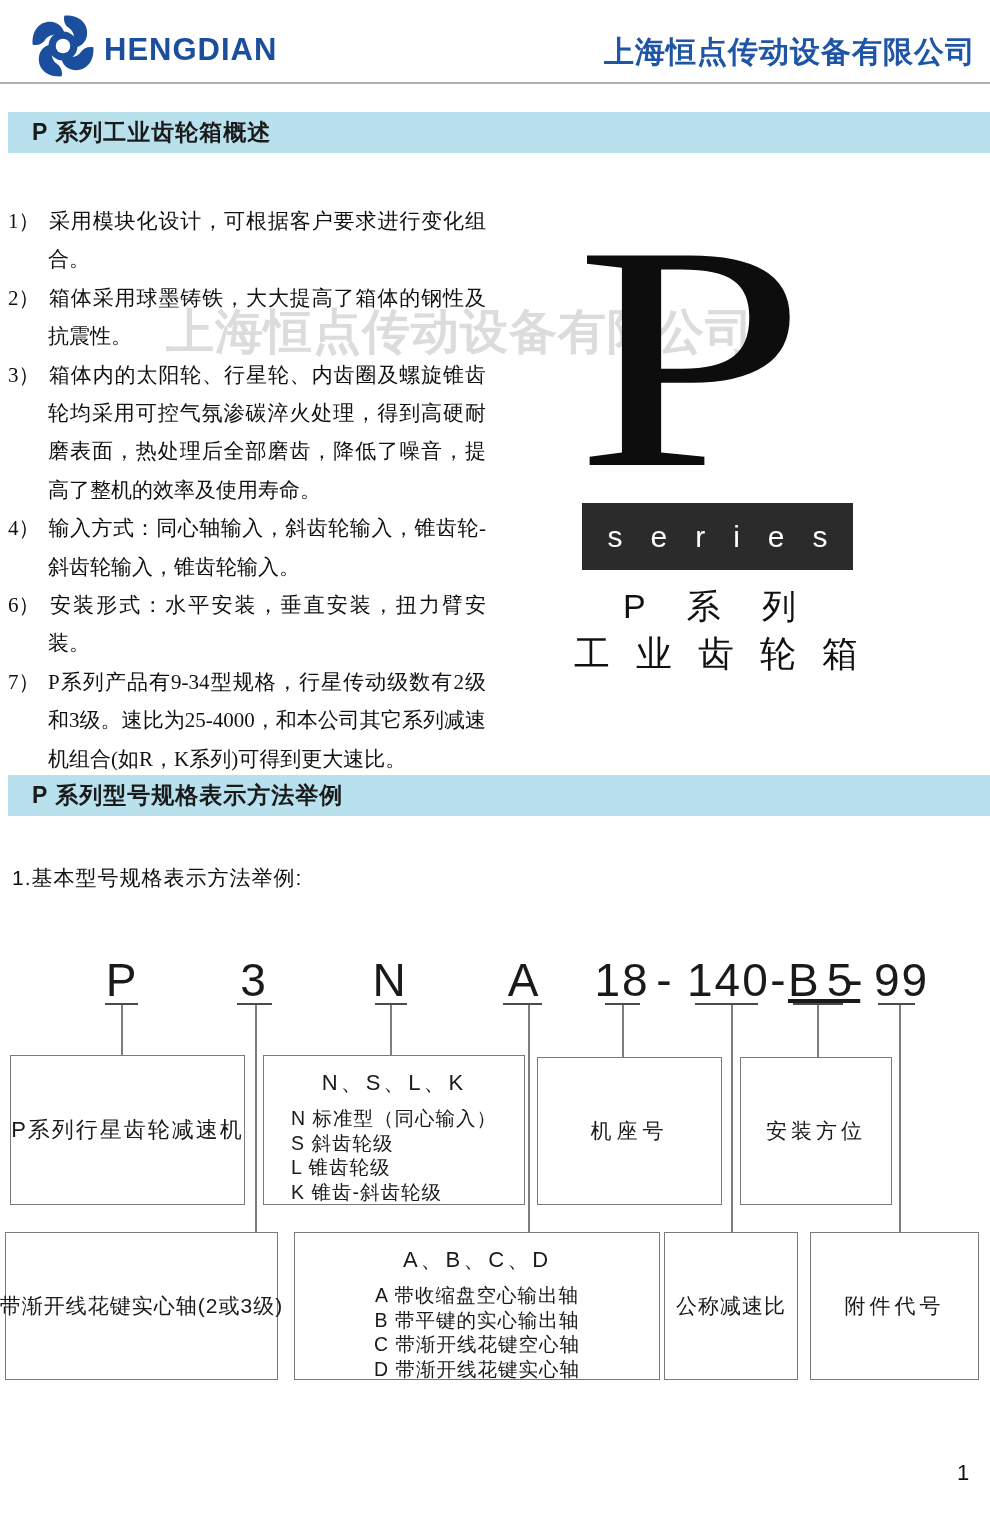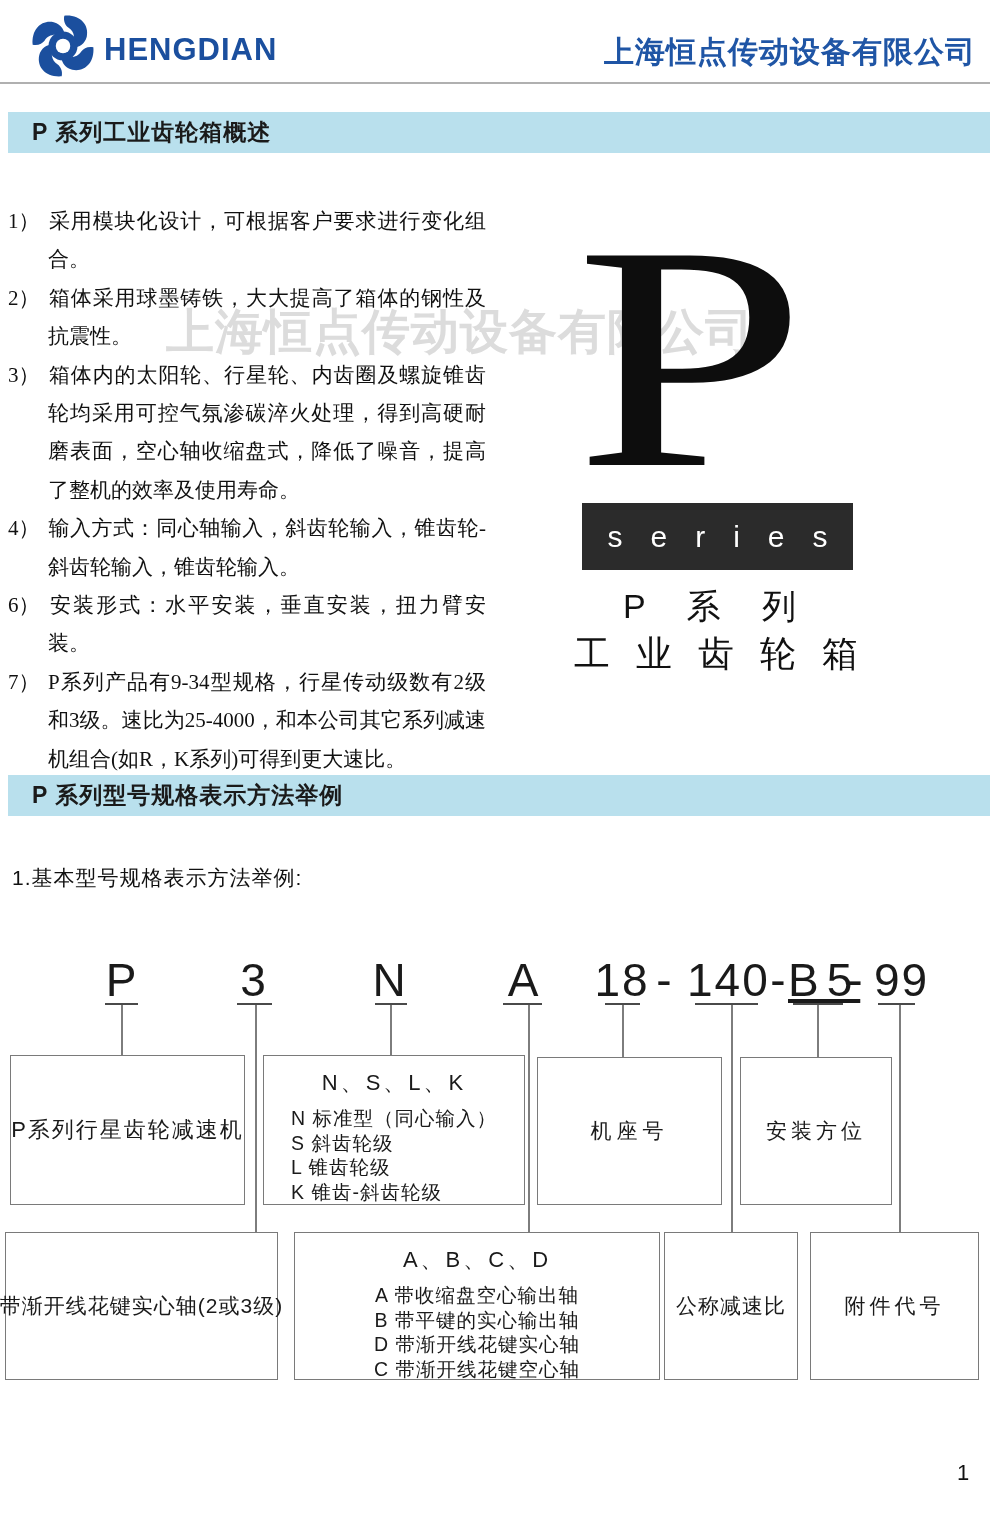--- a/index.html
+++ b/index.html
@@ -102,21 +102,21 @@
   </svg>
   <div class="logo-word">HENGDIAN</div>
   <div class="company">上海恒点传动设备有限公司</div>
   <div class="header-rule"></div>
 
   <div class="banner" style="top:112px;">P 系列工业齿轮箱概述</div>
 
   <div class="overview">
     <div class="li"><span class="num">1）</span><span>采用模块化设计，可根据客户要求进行变化组合。</span></div>
     <div class="li"><span class="num">2）</span><span>箱体采用球墨铸铁，大大提高了箱体的钢性及抗震性。</span></div>
-    <div class="li"><span class="num">3）</span><span>箱体内的太阳轮、行星轮、内齿圈及螺旋锥齿轮均采用可控气氛渗碳淬火处理，得到高硬耐磨表面，空心轴收缩盘式，降低了噪音，提高了整机的效率及使用寿命。</span></div>
+    <div class="li"><span class="num">3）</span><span>箱体内的太阳轮、行星轮、内齿圈及螺旋锥齿轮均采用可控气氛渗碳淬火处理，得到高硬耐磨表面，热处理后全部磨齿，降低了噪音，提高了整机的效率及使用寿命。</span></div>
     <div class="li"><span class="num">4）</span><span>输入方式：同心轴输入，斜齿轮输入，锥齿轮-斜齿轮输入，锥齿轮输入。</span></div>
     <div class="li"><span class="num">6）</span><span>安装形式：水平安装，垂直安装，扭力臂安装。</span></div>
     <div class="li"><span class="num">7）</span><span>P系列产品有9-34型规格，行星传动级数有2级和3级。速比为25-4000，和本公司其它系列减速机组合(如R，K系列)可得到更大速比。</span></div>
   </div>
 
   <div class="bigP">P</div>
   <div class="series-box">series</div>
   <div class="pseries-line1">P 系 列</div>
   <div class="pseries-line2">工 业 齿 轮 箱</div>
 
@@ -178,22 +178,22 @@
 
   <div class="dbox" style="left:5px;top:1232px;width:273px;height:148px;">
     <div class="center-label" style="font-size:21px;letter-spacing:1px;">带渐开线花键实心轴(2或3级)</div>
   </div>
 
   <div class="dbox" style="left:294px;top:1232px;width:366px;height:148px;">
     <div class="box-title">A、B、C、D</div>
     <div class="legend centered">
       <div>A 带收缩盘空心输出轴</div>
       <div>B 带平键的实心输出轴</div>
+      <div>C 带渐开线花键空心轴</div>
       <div>D 带渐开线花键实心轴</div>
-      <div>C 带渐开线花键空心轴</div>
     </div>
   </div>
 
   <div class="dbox" style="left:664px;top:1232px;width:134px;height:148px;">
     <div class="center-label" style="font-size:21px;letter-spacing:1px;">公称减速比</div>
   </div>
 
   <div class="dbox" style="left:810px;top:1232px;width:169px;height:148px;">
     <div class="center-label" style="letter-spacing:4px;">附件代号</div>
   </div>

